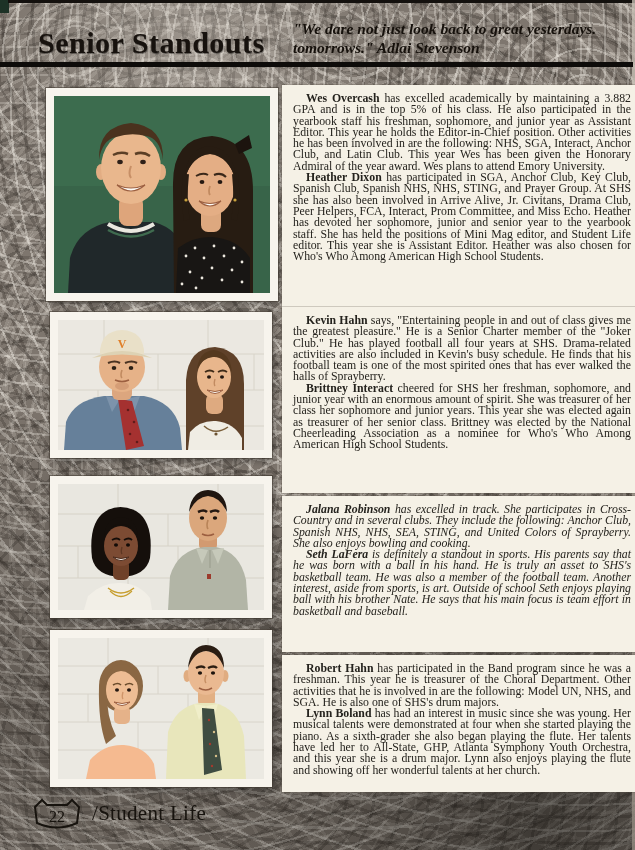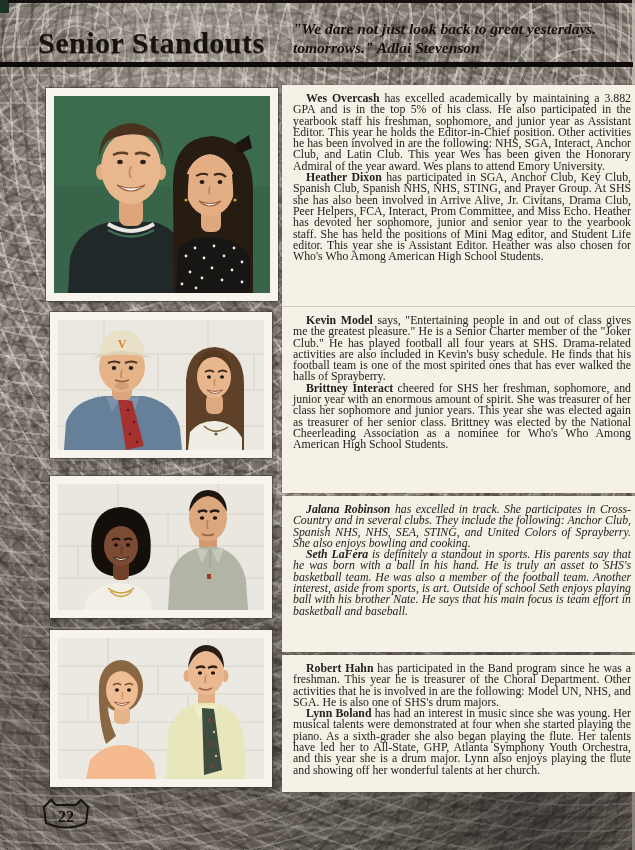--- a/index.html
+++ b/index.html
@@ -40,21 +40,21 @@
   #panel4{top:655px;min-height:137px;}
 
   .photo{position:absolute;background:#f7f4ed;padding:8px;box-sizing:border-box;
     box-shadow:0 0 0 1px rgba(66,59,50,.55), 2px 3px 7px rgba(0,0,0,.35);}
   .photo svg{display:block;width:100%;height:100%;}
   #photo1{left:46px;top:88px;width:232px;height:213px;}
   #photo2{left:50px;top:312px;width:222px;height:146px;}
   #photo3{left:50px;top:476px;width:222px;height:142px;}
   #photo4{left:50px;top:630px;width:222px;height:157px;}
 
-  .badge{position:absolute;left:40px;top:797px;width:52px;height:36px;font-weight:bold;}
+  .badge{position:absolute;left:31px;top:797px;width:52px;height:36px;}
   .footer-label{position:absolute;left:92px;top:801px;font-size:21px;color:#17130e;
     letter-spacing:.3px;}
 </style>
 </head>
 <body>
 
 <div class="page">
 
   <div class="corner-chip"></div>
   <div class="top-strip"></div>
@@ -184,21 +184,21 @@
         <path d="M160 52 q5 -3 9 0" stroke="#3f2b18" stroke-width="1.8" fill="none"></path>
         <ellipse cx="151" cy="57" rx="2" ry="1.7" fill="#241811"></ellipse>
         <ellipse cx="164" cy="57" rx="2" ry="1.7" fill="#241811"></ellipse>
         <path d="M157 59 q-1.5 5 0 7" stroke="#c18a60" stroke-width="1.4" fill="none"></path>
         <path d="M149 70 Q157 77 165 70 Q157 73 149 70 Z" fill="#fdfcf8" stroke="#9c5f40" stroke-width="1"></path>
       </g>
     </svg>
   </div>
 
   <div class="panel" id="panel2">
-    <p><b>Kevin Model</b> <span>says, "Entertaining people in and out of class gives me the greatest pleasure." He is a Senior Charter member of the "Joker Club." He has played football all four years at SHS. Drama-related activities are also included in Kevin's busy schedule. He finds that his football team is one of the most spirited ones that has ever walked the halls of Sprayberry.</span></p>
+    <p><b>Kevin Hahn</b> <span>says, "Entertaining people in and out of class gives me the greatest pleasure." He is a Senior Charter member of the "Joker Club." He has played football all four years at SHS. Drama-related activities are also included in Kevin's busy schedule. He finds that his football team is one of the most spirited ones that has ever walked the halls of Sprayberry.</span></p>
     <p><b>Brittney Interact</b> <span>cheered for SHS her freshman, sophomore, and junior year with an enormous amount of spirit. She was treasurer of her class her sophomore and junior years. This year she was elected again as treasurer of her senior class. Brittney was elected by the National Cheerleading Association as a nominee for Who's Who Among American High School Students.</span></p>
   </div>
 
   <div class="photo" id="photo3">
     <svg viewBox="0 0 206 126" preserveAspectRatio="none">
       <rect width="206" height="126" fill="#e9e7e0"></rect>
       <g stroke="#d6d2c7" stroke-width="1">
         <line x1="0" y1="30" x2="206" y2="30"></line>
           <line x1="0" y1="62" x2="206" y2="62"></line>
           <line x1="0" y1="94" x2="206" y2="94"></line>
@@ -310,14 +310,15 @@
     <p><b>Robert Hahn</b> <span>has participated in the Band program since he was a freshman. This year he is treasurer of the Choral Department. Other activities that he is involved in are the following: Model UN, NHS, and SGA. He is also one of SHS's drum majors.</span></p>
     <p><b>Lynn Boland</b> <span>has had an interest in music since she was young. Her musical talents were demonstrated at four when she started playing the piano. As a sixth-grader she also began playing the flute. Her talents have led her to All-State, GHP, Atlanta Symphony Youth Orchestra, and this year she is a drum major. Lynn also enjoys playing the flute and showing off her wonderful talents at her church.</span></p>
   </div>
 
   <div class="badge">
     <svg viewBox="0 0 52 36">
       <path d="M4 10 L11 3 L16 8 L36 8 L41 3 L48 10 L46 26 Q26 35 6 26 Z" fill="none" stroke="#17130e" stroke-width="2"></path>
       <text x="26" y="25" font-size="16" fill="#17130e" text-anchor="middle" font-family="'Liberation Serif',serif">22</text>
     </svg>
   </div>
+  <div class="footer-label">/Student Life</div>
 
 </div>
 
 </body></html>

